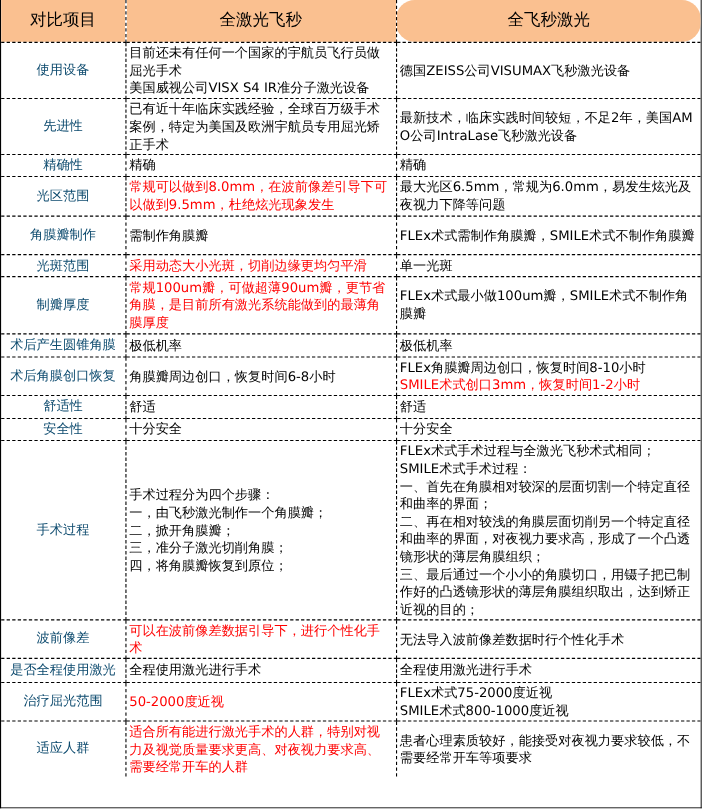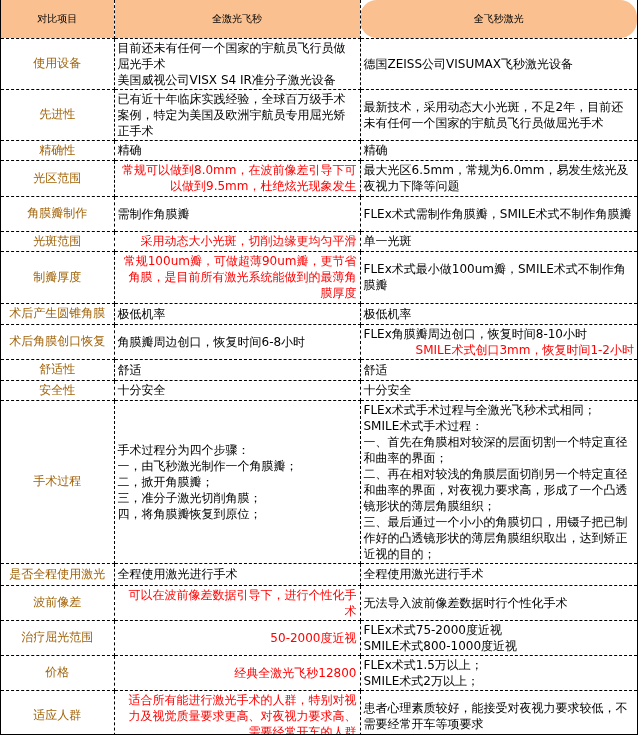--- a/index.html
+++ b/index.html
@@ -22,44 +22,44 @@
   .cmp th, .cmp td {
     border-right: 1px dashed #000;
     border-bottom: 1px dashed #000;
     box-sizing: border-box;
     overflow: hidden;
   }
   .cmp th:last-child, .cmp td:last-child { border-right: none; border-radius: 17px; }
   .cmp tr.last td { border-bottom: none; }
   .cmp th {
     background: #FAC090;
-    font-size: 10px;
+    font-size: 15px;
     font-weight: normal;
     color: #000;
     text-align: center;
     vertical-align: middle;
   }
   .cmp td.item {
     font-size: 12px;
-    color: #a16207;
+    color: #0c4a6e;
     text-align: center;
     vertical-align: middle;
     padding: 1px 2px;
     line-height: 15px;
   }
   .cmp td.cell {
     font-size: 12px;
     color: #000;
     text-align: left;
     vertical-align: middle;
     padding: 1px 3px;
     line-height: 16px;
   }
   .cell .line { white-space: normal; word-break: break-all; }
-  .cell .line.red { color: #FF0000; text-align: right; }
+  .cell .line.red { color: #FF0000; }
 </style>
 </head>
 <body>
 
 <div class="container">
   <table class="cmp">
     <colgroup>
       <col style="width:113px">
       <col style="width:246px">
       <col style="width:277px">
@@ -81,21 +81,21 @@
         <td class="cell">
             <div class="line">德国ZEISS公司VISUMAX飞秒激光设备</div>
           </td>
       </tr>
       <tr style="height:51px">
         <td class="item">先进性</td>
         <td class="cell">
             <div class="line">已有近十年临床实践经验，全球百万级手术案例，特定为美国及欧洲宇航员专用屈光矫正手术</div>
           </td>
         <td class="cell">
-            <div class="line">最新技术，采用动态大小光斑，不足2年，目前还未有任何一个国家的宇航员飞行员做屈光手术</div>
+            <div class="line">最新技术，临床实践时间较短，不足2年，美国AMO公司IntraLase飞秒激光设备</div>
           </td>
       </tr>
       <tr style="height:20px">
         <td class="item">精确性</td>
         <td class="cell">
             <div class="line">精确</div>
           </td>
         <td class="cell">
             <div class="line">精确</div>
           </td>
@@ -183,56 +183,46 @@
             <div class="line">四，将角膜瓣恢复到原位；</div>
           </td>
         <td class="cell">
             <div class="line">FLEx术式手术过程与全激光飞秒术式相同；</div>
             <div class="line">SMILE术式手术过程：</div>
             <div class="line">一、首先在角膜相对较深的层面切割一个特定直径和曲率的界面；</div>
             <div class="line">二、再在相对较浅的角膜层面切削另一个特定直径和曲率的界面，对夜视力要求高，形成了一个凸透镜形状的薄层角膜组织；</div>
             <div class="line">三、最后通过一个小小的角膜切口，用镊子把已制作好的凸透镜形状的薄层角膜组织取出，达到矫正近视的目的；</div>
           </td>
       </tr>
+      <tr style="height:33px">
+        <td class="item">波前像差</td>
+        <td class="cell">
+            <div class="line red">可以在波前像差数据引导下，进行个性化手术</div>
+          </td>
+        <td class="cell">
+            <div class="line">无法导入波前像差数据时行个性化手术</div>
+          </td>
+      </tr>
       <tr style="height:22px">
         <td class="item">是否全程使用激光</td>
         <td class="cell">
             <div class="line">全程使用激光进行手术</div>
           </td>
         <td class="cell">
             <div class="line">全程使用激光进行手术</div>
           </td>
       </tr>
-      <tr style="height:33px">
-        <td class="item">波前像差</td>
-        <td class="cell">
-            <div class="line red">可以在波前像差数据引导下，进行个性化手术</div>
-          </td>
-        <td class="cell">
-            <div class="line">无法导入波前像差数据时行个性化手术</div>
-          </td>
-      </tr>
       <tr style="height:35px">
         <td class="item">治疗屈光范围</td>
         <td class="cell">
             <div class="line red">50-2000度近视</div>
           </td>
         <td class="cell">
             <div class="line">FLEx术式75-2000度近视</div>
             <div class="line">SMILE术式800-1000度近视</div>
-          </td>
-      </tr>
-      <tr style="height:33px">
-        <td class="item">价格</td>
-        <td class="cell">
-            <div class="line red">经典全激光飞秒12800</div>
-          </td>
-        <td class="cell">
-            <div class="line">FLEx术式1.5万以上；</div>
-            <div class="line">SMILE术式2万以上；</div>
           </td>
       </tr>
       <tr class="last" style="height:45px">
         <td class="item">适应人群</td>
         <td class="cell">
             <div class="line red">适合所有能进行激光手术的人群，特别对视力及视觉质量要求更高、对夜视力要求高、需要经常开车的人群</div>
           </td>
         <td class="cell">
             <div class="line">患者心理素质较好，能接受对夜视力要求较低，不需要经常开车等项要求</div>
           </td>

